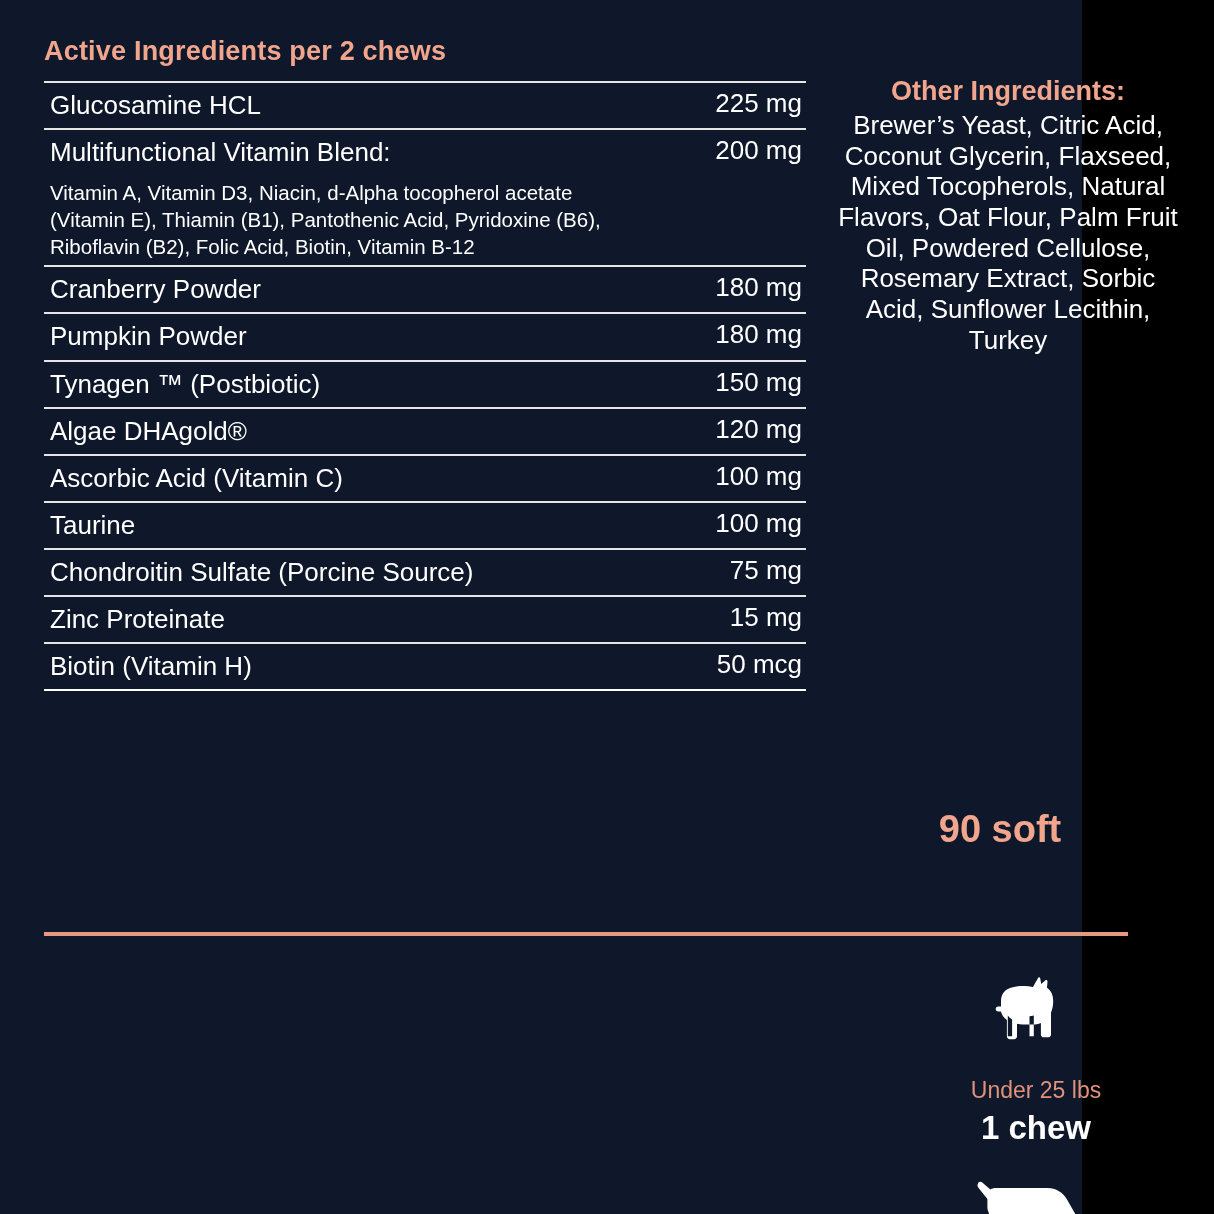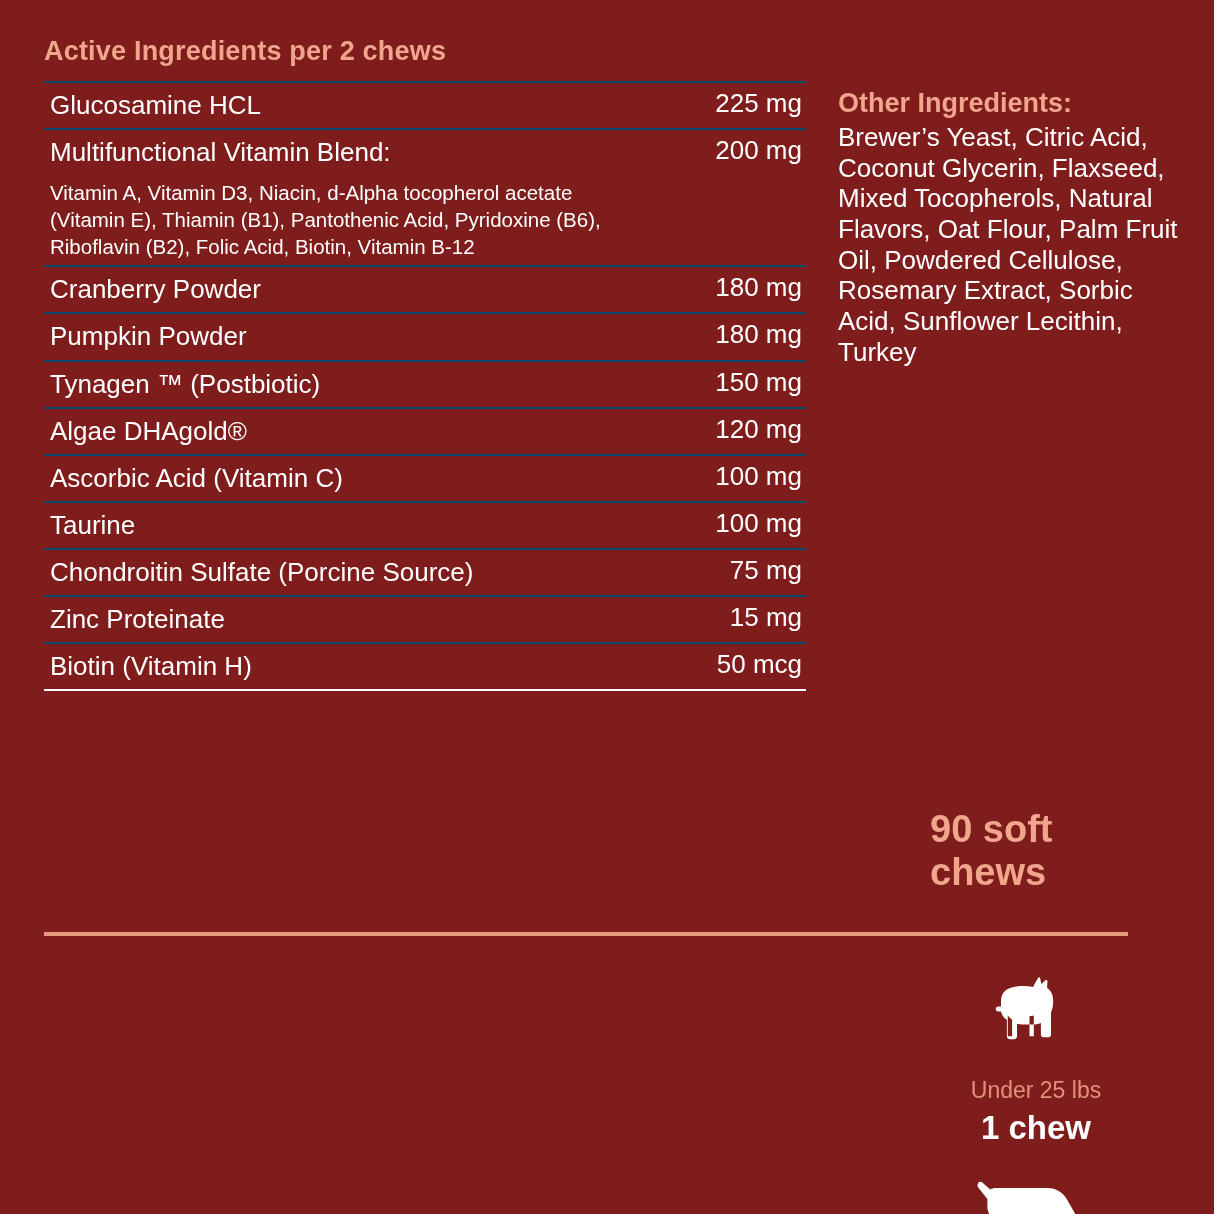--- a/index.html
+++ b/index.html
@@ -10,23 +10,23 @@
   body {
     width: 1214px;
     height: 1214px;
     overflow: hidden;
     font-family: "Liberation Sans", sans-serif;
     color: #ffffff;
     position: relative;
   }
   .page {
     position: relative;
-    width: 1214px;
+    width: 1082px;
     height: 1214px;
-    background: #7f1d1d;
+    background: #0f172a;
   }
 
   
   .left-panel {
     position: absolute;
     left: 44px;
     top: 36px;
     width: 762px;
   }
   .panel-title {
@@ -34,21 +34,21 @@
     font-size: 27px;
     font-weight: bold;
     letter-spacing: .2px;
     margin: 0 0 14px 0;
   }
   .ing-table {
     width: 100%;
     border-collapse: collapse;
   }
   .ing-table tr {
-    border-top: 2px solid #0c4a6e;
+    border-top: 2px solid #e5e5e5;
   }
   .ing-table tr:last-child {
     border-bottom: 2px solid #ffffff;
   }
   .ing-table td {
     padding: 5px 0 5px 0;
     vertical-align: top;
   }
   .ing-name {
     font-size: 26px;
@@ -67,41 +67,43 @@
     font-size: 20.5px;
     line-height: 1.32;
     margin-top: 9px;
     max-width: 560px;
   }
 
   
   .right-panel {
     position: absolute;
     left: 838px;
-    top: 88px;
+    top: 76px;
     width: 340px;
+    text-align: center;
   }
   .right-title {
     color: #f0a58c;
     font-size: 27px;
     font-weight: bold;
     margin: 0 0 3px 0;
   }
   .right-body {
     font-size: 26px;
     line-height: 1.18;
     color: #ffffff;
   }
 
   
   .count-badge {
     position: absolute;
-    left: 930px;
+    left: 875px;
     top: 808px;
     width: 250px;
+    text-align: center;
     color: #f0a58c;
     font-size: 38px;
     font-weight: bold;
     line-height: 1.13;
   }
 
   
   .divider {
     position: absolute;
     left: 44px;
@@ -225,21 +227,20 @@
     </table>
   </div>
 
   <div class="right-panel">
     <div class="right-title">Other Ingredients:</div>
     <div class="right-body">Brewer’s Yeast, Citric Acid, Coconut Glycerin, Flaxseed, Mixed Tocopherols, Natural Flavors, Oat Flour, Palm Fruit Oil, Powdered Cellulose, Rosemary Extract, Sorbic Acid, Sunflower Lecithin, Turkey</div>
   </div>
 
   <div class="count-badge">
     <div>90 soft</div>
-    <div>chews</div>
   </div>
 
   <div class="divider"></div>
 
   <div class="dosage-row">
 
     <div class="dose-col">
       <div class="dog-wrap">
         <svg width="130" height="100" viewBox="0 0 130 100">
           <path fill="#ffffff" d="M30 34c0-6 3-11 9-13 4-1.5 9-2 14-2 3 0 6 .3 9 1 2-4 4-7 5-9 .6-1.2 2-1 2.2.3l1 5.6 4-3.4c1-.9 2.4-.2 2.3 1.1l-.5 6.2c3 2 5 5 5.7 8.6.5 2.6.6 5.4.3 8-.3 3-1 5.6-2 8v22c0 1.6-1.3 2.9-2.9 2.9h-4.3c-1.6 0-2.9-1.3-2.9-2.9V56c-2.6 1-5.4 1.5-8.4 1.5h-9.6c-2 0-4-.2-5.9-.7v12.5c0 1.6-1.3 2.9-2.9 2.9h-4.3c-1.6 0-2.9-1.3-2.9-2.9V53c-3-2.2-5-5-6-8.6h-2.7c-1.4 0-2.5-1.1-2.5-2.5s1.1-2.5 2.5-2.5H30v-5.4zm6.8 14.6v20.7h4.3V52.6c-1.6-.9-3-2.3-4.3-4zm26 0c-1.4.4-2.8.6-4.3.7v20h4.3V48.6z"></path>

